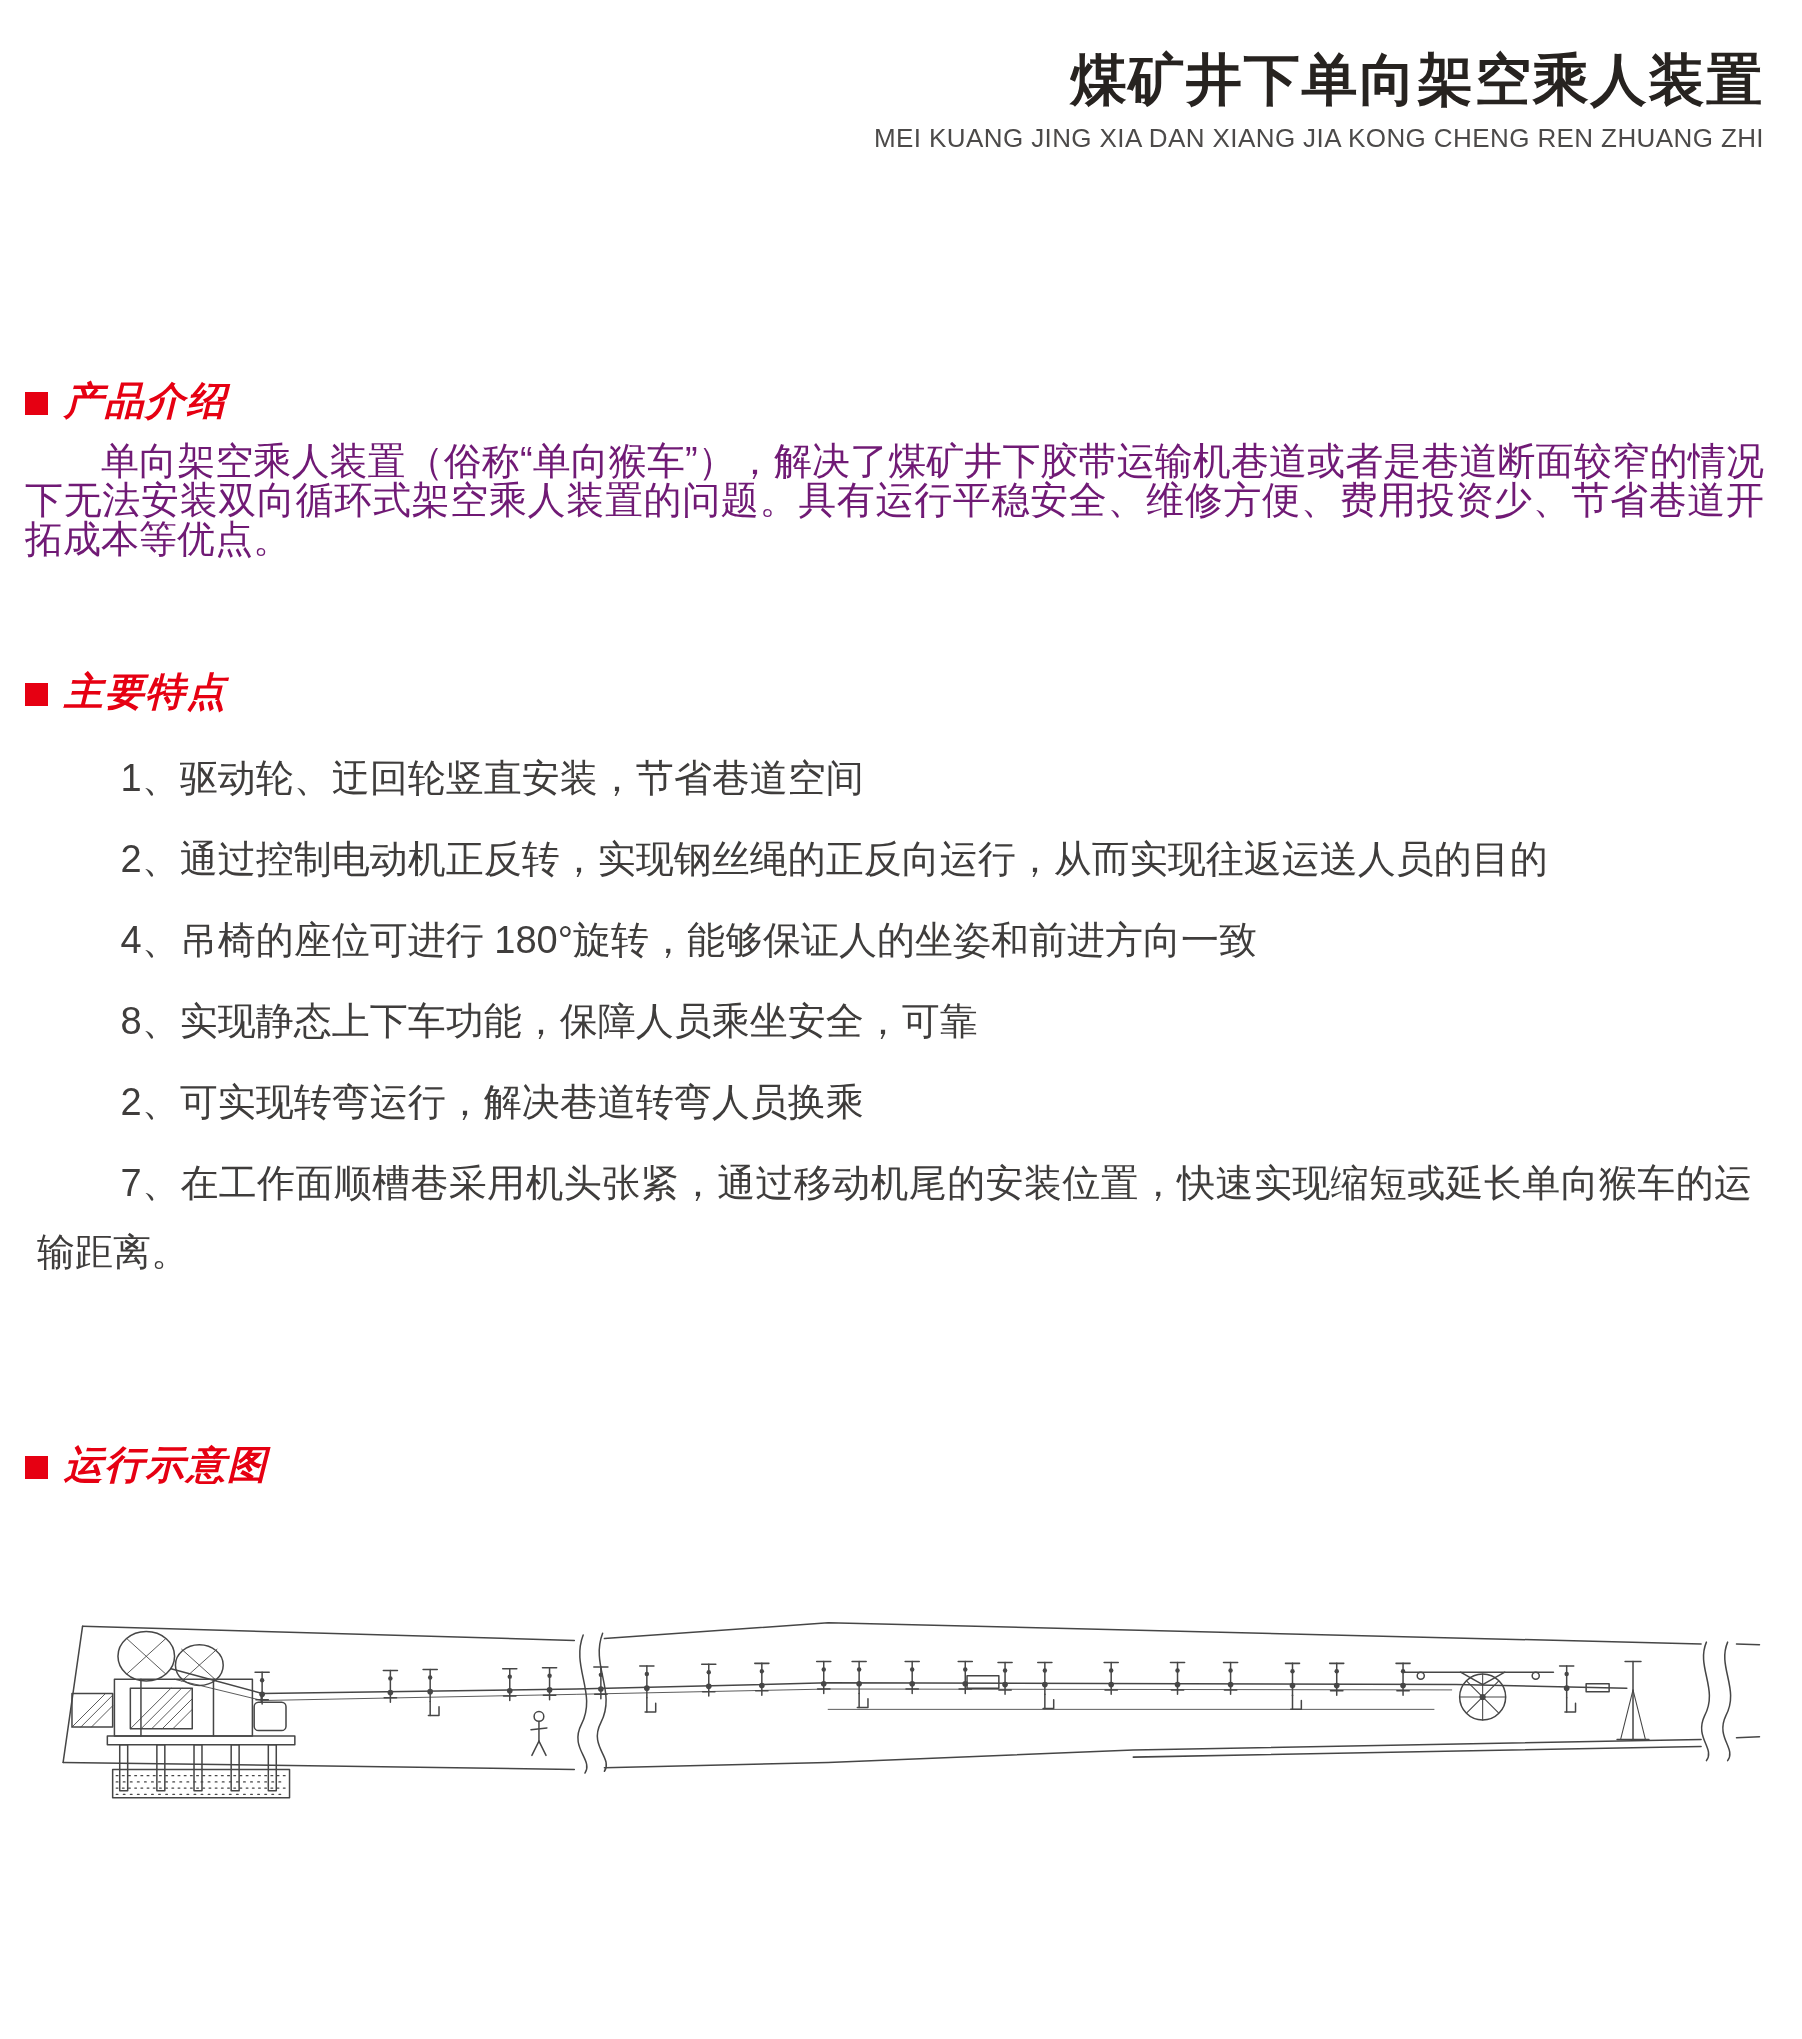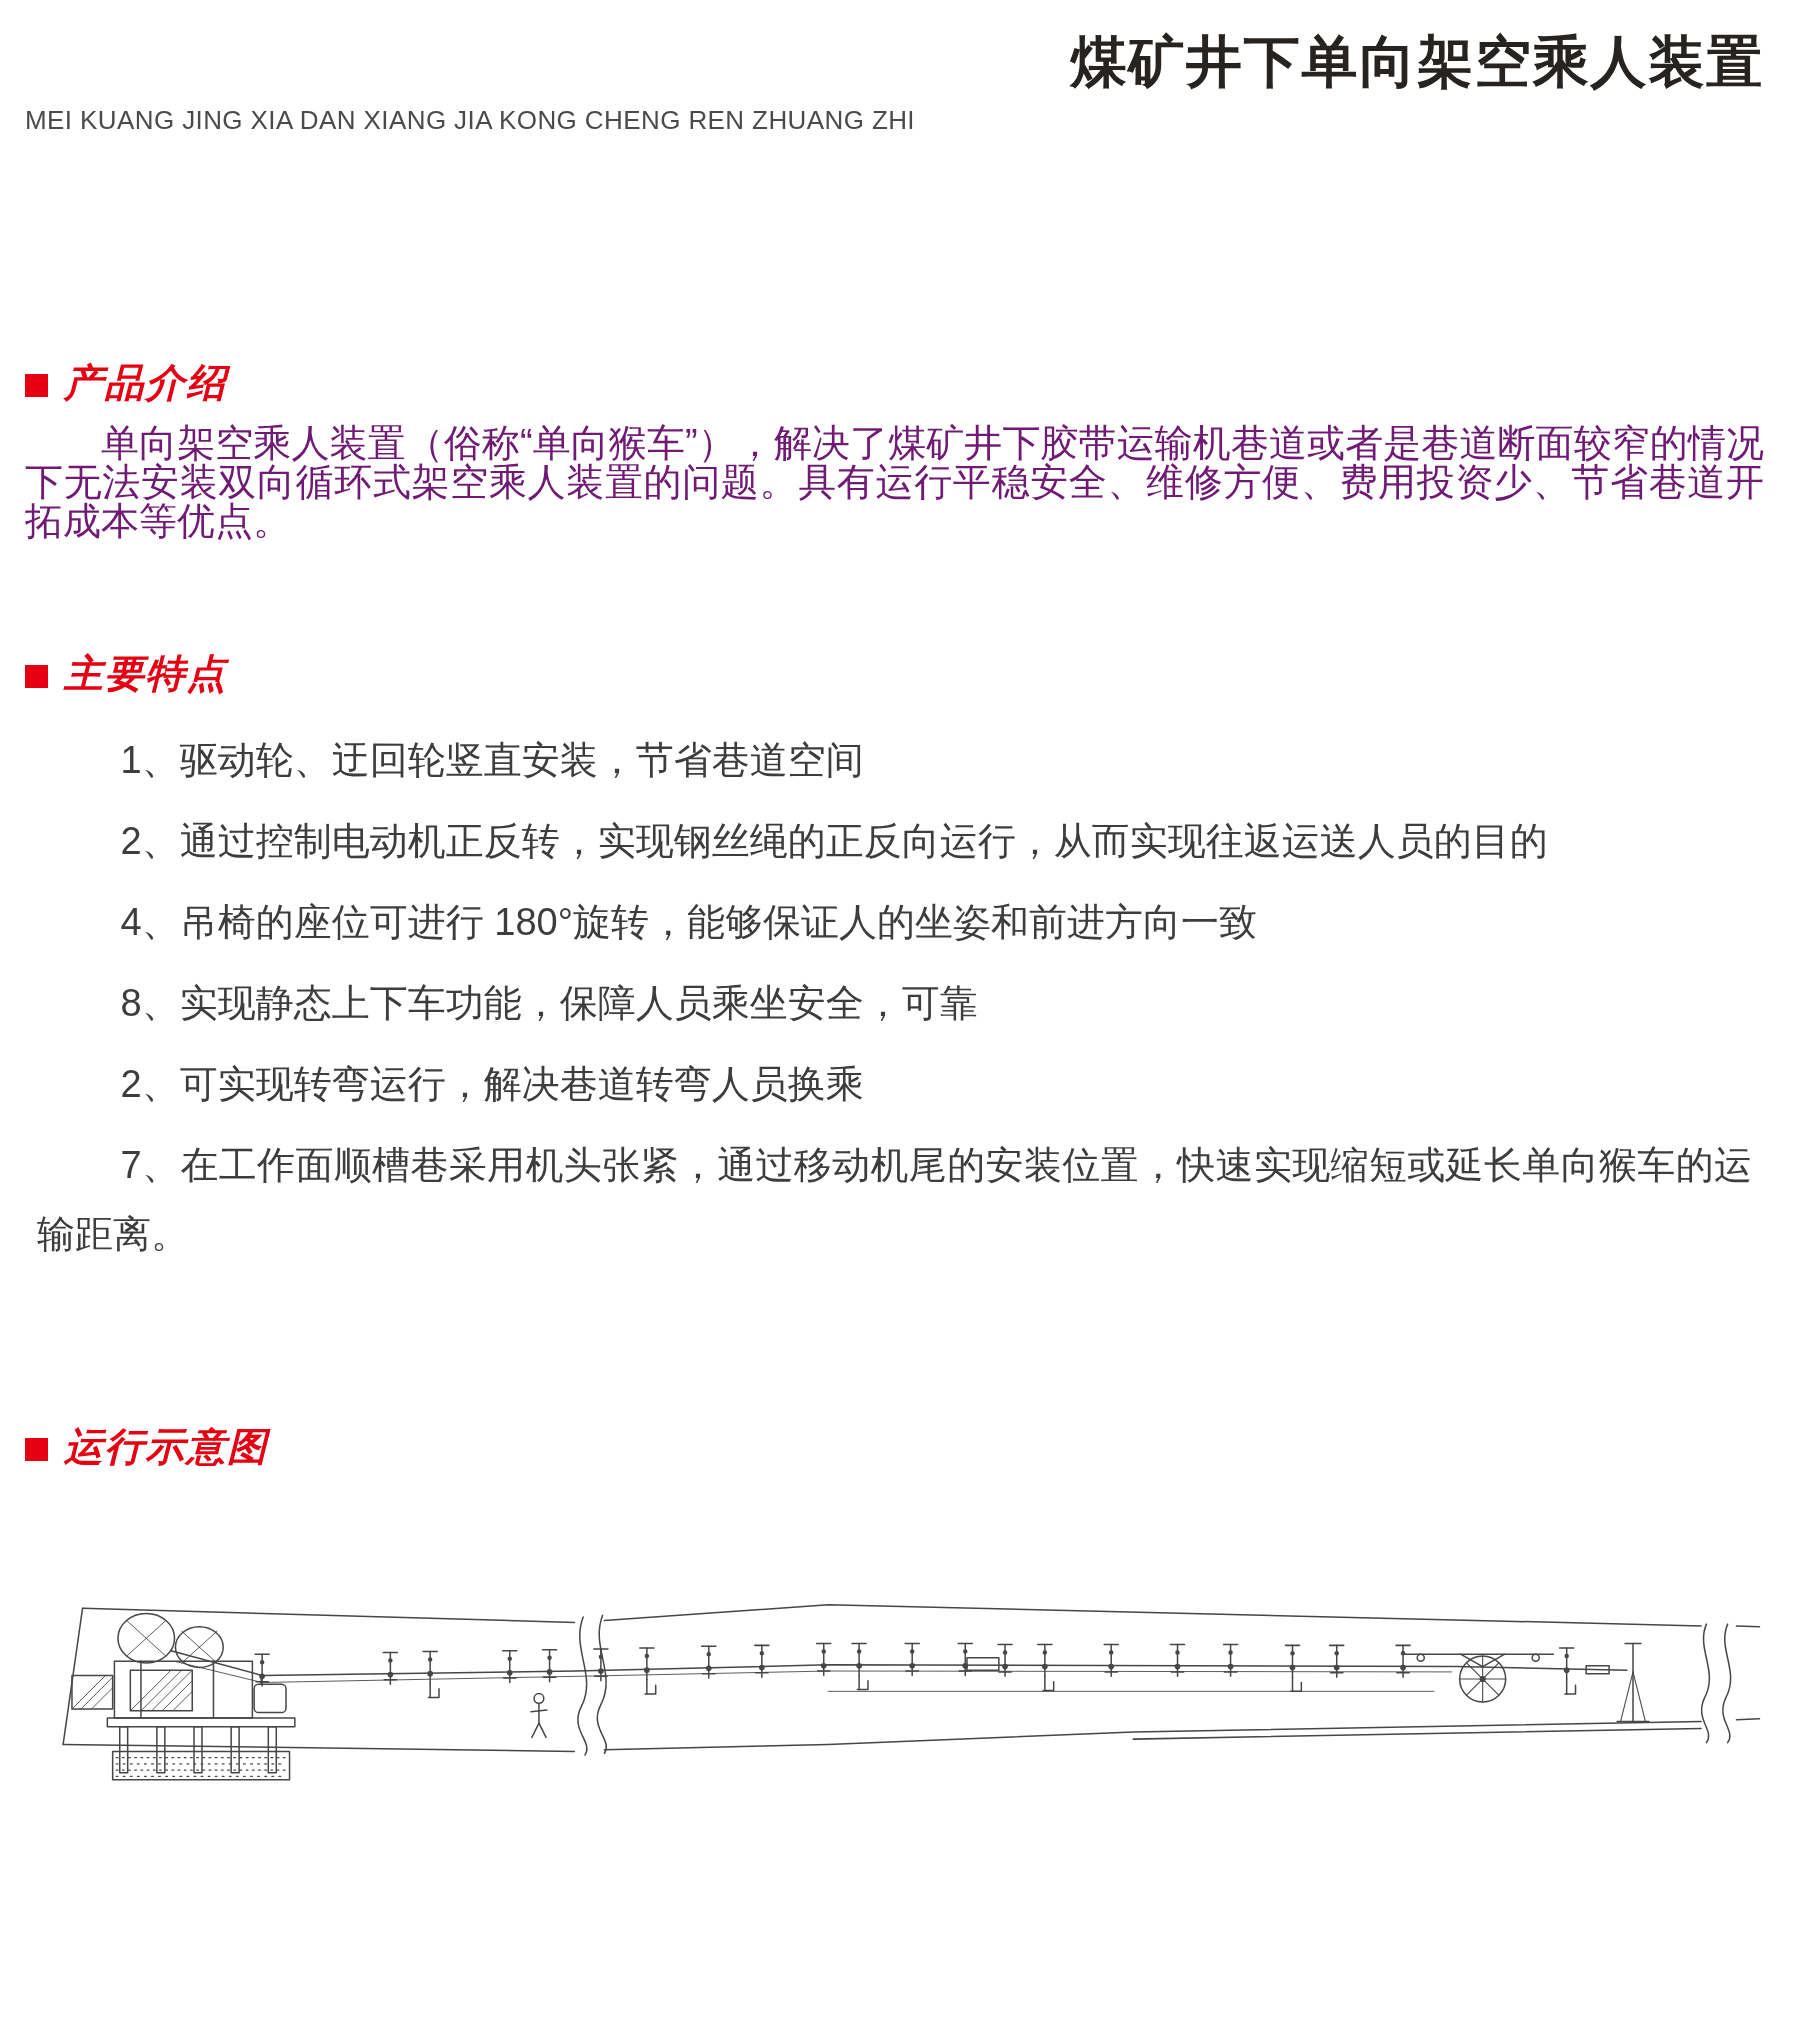--- a/index.html
+++ b/index.html
@@ -13,31 +13,31 @@
     position: relative;
     font-family: "Liberation Sans", sans-serif;
     color: #3f3d3c;
     overflow: hidden;
   }
   .page {
     padding: 0 39px 0 25px;
   }
 
   
-  .header { margin-top: 30px; }
+  .header { margin-top: 48px; }
   .title {
     text-align: right;
     font-size: 56px;
     line-height: 1.15;
     font-weight: bold;
     color: #272320;
     letter-spacing: 1.8px;
   }
   .subtitle {
-    text-align: left;
+    text-align: right;
     font-size: 26px;
     line-height: 1.2;
     color: #4c4a49;
     margin-top: 10.6px;
     letter-spacing: 0.4px;
   }
 
   
   .section-heading {
     display: flex;

